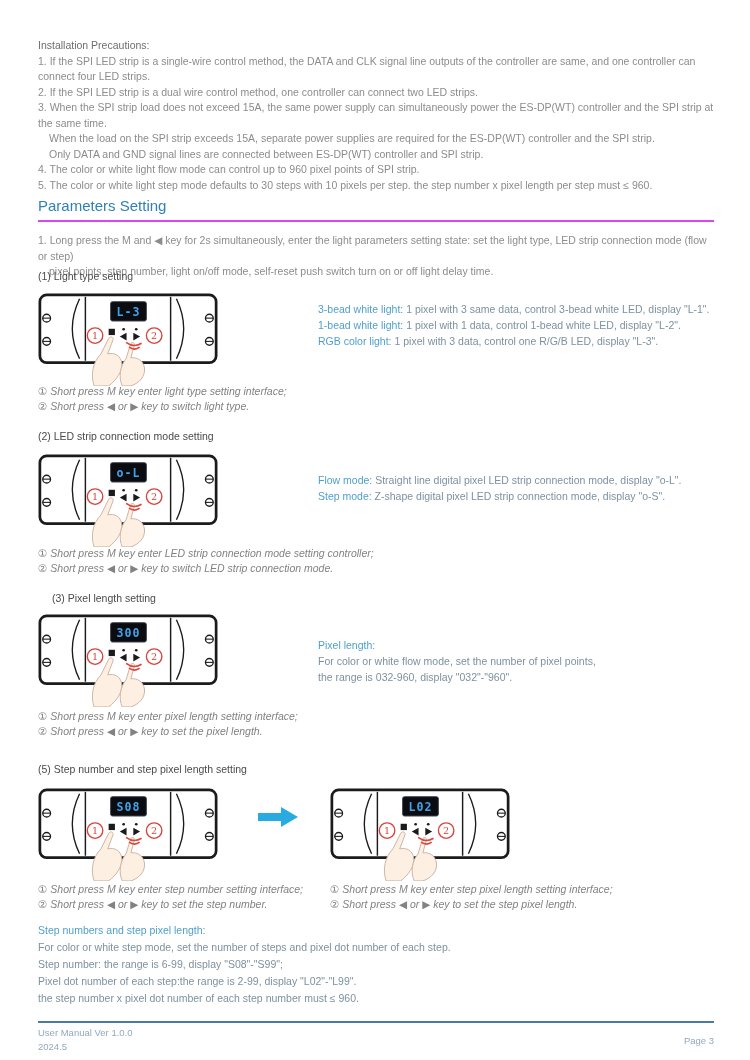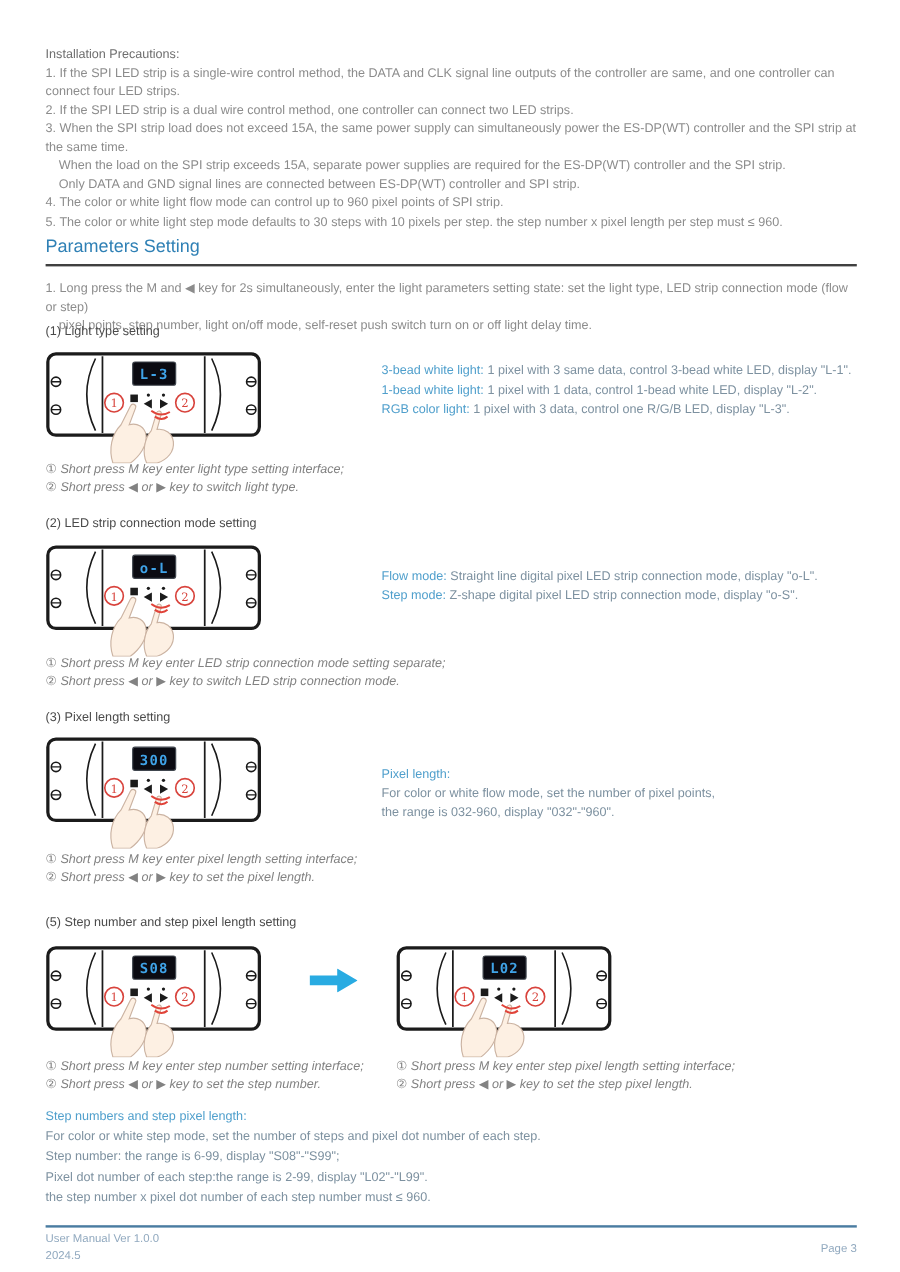--- a/index.html
+++ b/index.html
@@ -6,21 +6,21 @@
   .page{
     position:relative;width:750px;height:1060px;background:#ffffff;overflow:hidden;
     font-family:"Liberation Sans","DejaVu Sans",sans-serif;
   }
   .abs{position:absolute;}
   .body-text{font-size:10.5px;line-height:15.5px;color:#8c8c8c;}
   .body-text .title{color:#6e6e6e;}
   .indent{padding-left:11px;}
   .params-heading{
     font-size:15px;color:#2f80b5;width:676px;
-    border-bottom:2px solid #404040;padding-bottom:6px;
+    border-bottom:2px solid #d946ef;padding-bottom:6px;
   }
   .sec-heading{font-size:10.5px;color:#4a4a4a;}
   .note-line{font-size:10.5px;line-height:16px;color:#7d91a0;white-space:pre-wrap;}
   .blue-label{color:#4f9fcc;}
   .steps{font-size:10.5px;line-height:14.5px;color:#828282;font-style:italic;}
   .step-notes{font-size:10.5px;line-height:17px;color:#7d91a0;}
   .footer-rule{width:676px;border-top:2px solid #4a7ca1;}
   .footer-text{font-size:9.5px;line-height:14px;color:#91a9bf;}
   .arrow-wrap svg{display:block;}
 </style>
@@ -129,25 +129,25 @@
     <circle cx="122" cy="48" r="8"></circle>
   </g>
   <text x="61" y="52" text-anchor="middle" font-size="10" fill="#d8433c" font-family="DejaVu Serif, serif">1</text>
   <text x="122" y="52" text-anchor="middle" font-size="10" fill="#d8433c" font-family="DejaVu Serif, serif">2</text>
 </svg></div>
   <div class="abs" style="left:318px;top:472px">
     <div class="note-line"><span class="blue-label">Flow mode:</span><span> Straight line digital pixel LED strip connection mode, display "o-L".</span></div>
     <div class="note-line"><span class="blue-label">Step mode:</span><span> Z-shape digital pixel LED strip connection mode, display "o-S".</span></div>
   </div>
   <div class="abs steps" style="left:38px;top:546px">
-    <div>① Short press M key enter LED strip connection mode setting separate;</div>
+    <div>① Short press M key enter LED strip connection mode setting controller;</div>
     <div>② Short press ◀ or ▶ key to switch LED strip connection mode.</div>
   </div>
 
-  <div class="abs sec-heading" style="left:38px;top:592px">(3) Pixel length setting</div>
+  <div class="abs sec-heading" style="left:52px;top:592px">(3) Pixel length setting</div>
   <div class="abs" style="left:36px;top:610px"><svg width="184" height="97" viewBox="0 0 190 100">
   <g fill="#ffffff" stroke="#1b1b1b">
     <rect x="4" y="6" width="182" height="70" rx="7" stroke-width="2.8"></rect>
     <line x1="51" y1="8" x2="51" y2="74" stroke-width="1.5"></line>
     <line x1="139" y1="8" x2="139" y2="74" stroke-width="1.5"></line>
     <path d="M45 10 Q30 41 45 72" fill="none" stroke-width="1.4"></path>
     <path d="M145 10 Q160 41 145 72" fill="none" stroke-width="1.4"></path>
     <circle cx="11" cy="30" r="4" stroke-width="1.4"></circle>
     <circle cx="11" cy="54" r="4" stroke-width="1.4"></circle>
     <circle cx="179" cy="30" r="4" stroke-width="1.4"></circle>

